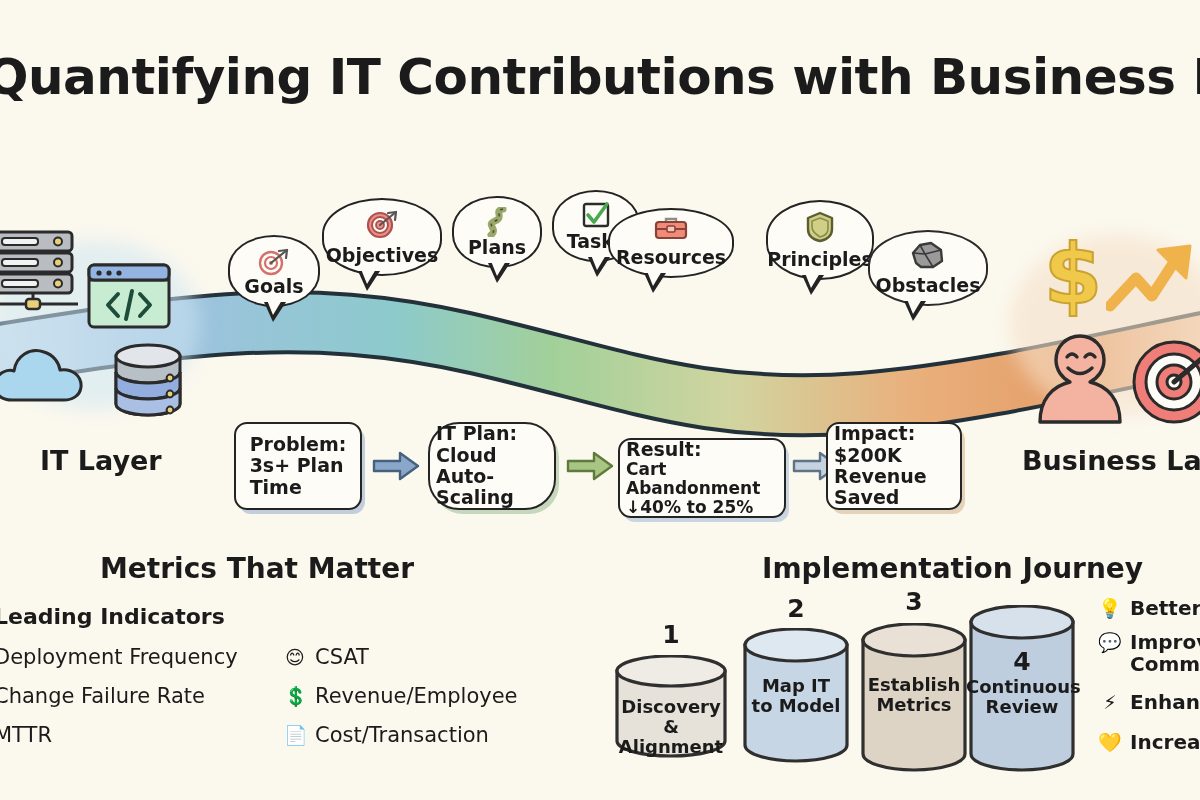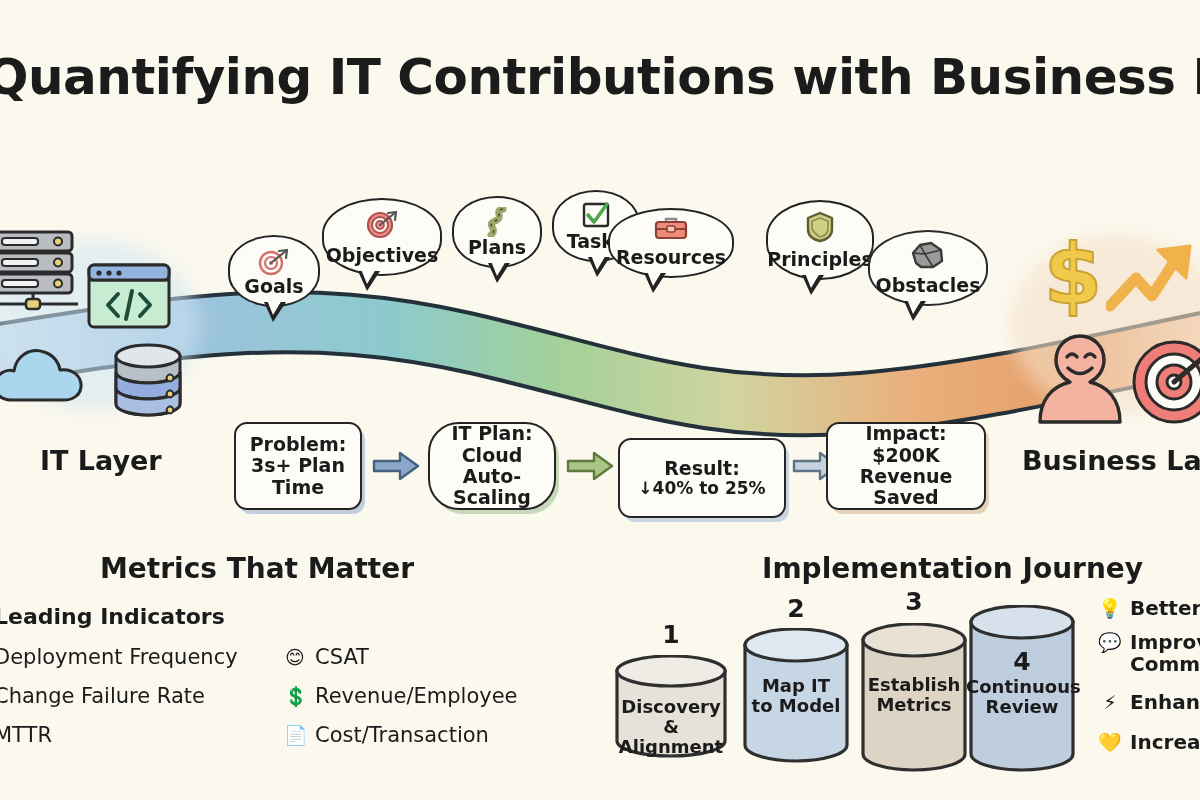--- a/index.html
+++ b/index.html
@@ -47,21 +47,21 @@
         border-right:13px solid transparent;border-top:20px solid #232323;
         left:34px;bottom:-17px;}
   .tail:after{content:"";position:absolute;left:-6px;top:-22px;width:0;height:0;
         border-left:6px solid transparent;border-right:9px solid transparent;
         border-top:15px solid #fdfcf6;}
 
   
   .flowbox{
     border:2.6px solid #242424;border-radius:13px;
     background:#fdfcf7;box-sizing:border-box;
-    display:flex;align-items:center;justify-content:center;text-align:center;
+    display:flex;align-items:center;justify-content:center;text-align:left;
     font-size:19px;font-weight:600;line-height:1.12;
     padding:4px 6px;
   }
   .flowbox .ln{display:block;}
   .arrowwrap{position:absolute;}
 
   
   .sect-h{font-size:28px;font-weight:700;white-space:nowrap;}
 
   
@@ -281,30 +281,31 @@
     </div>
   </div>
 
   <svg class="abs arrowwrap" style="left:566px;top:450px;width:48px;height:32px;" viewBox="0 0 48 32">
     <path d="M2,11 H28 V3 L46,16 L28,29 V21 H2 Z" fill="#a9c583" stroke="#5e7a3d" stroke-width="2.4" stroke-linejoin="round"></path>
   </svg>
 
   <div class="abs flowbox" style="left:618px;top:438px;width:168px;height:80px;box-shadow:4px 5px 0 -1px #c9d6e2;">
     <div>
       <span class="ln">Result:</span>
+      <span class="ln" style="font-size:17px;">Cart Abandonment</span>
       <span class="ln" style="font-size:17px;">↓40% to 25%</span>
     </div>
   </div>
 
   <svg class="abs arrowwrap" style="left:792px;top:450px;width:48px;height:32px;" viewBox="0 0 48 32">
     <path d="M2,11 H28 V3 L46,16 L28,29 V21 H2 Z" fill="#c6d3df" stroke="#5d7governance" stroke-width="2.4" stroke-linejoin="round" stroke-opacity="0"></path>
     <path d="M2,11 H28 V3 L46,16 L28,29 V21 H2 Z" fill="#c6d3df" stroke="#5f7386" stroke-width="2.4" stroke-linejoin="round"></path>
   </svg>
 
-  <div class="abs flowbox" style="left:826px;top:422px;width:160px;height:88px;box-shadow:4px 5px 0 -1px #e4d2b9;">
+  <div class="abs flowbox" style="left:826px;top:422px;width:136px;height:88px;box-shadow:4px 5px 0 -1px #e4d2b9;">
     <div>
       <span class="ln">Impact:</span>
       <span class="ln">$200K Revenue</span>
       <span class="ln">Saved</span>
     </div>
   </div>
 
   <div class="abs sect-h" style="left:100px;top:552px;">Metrics That Matter</div>
 
   <div class="abs mcol-h" style="left:-6px;top:604px;">Leading Indicators</div>

